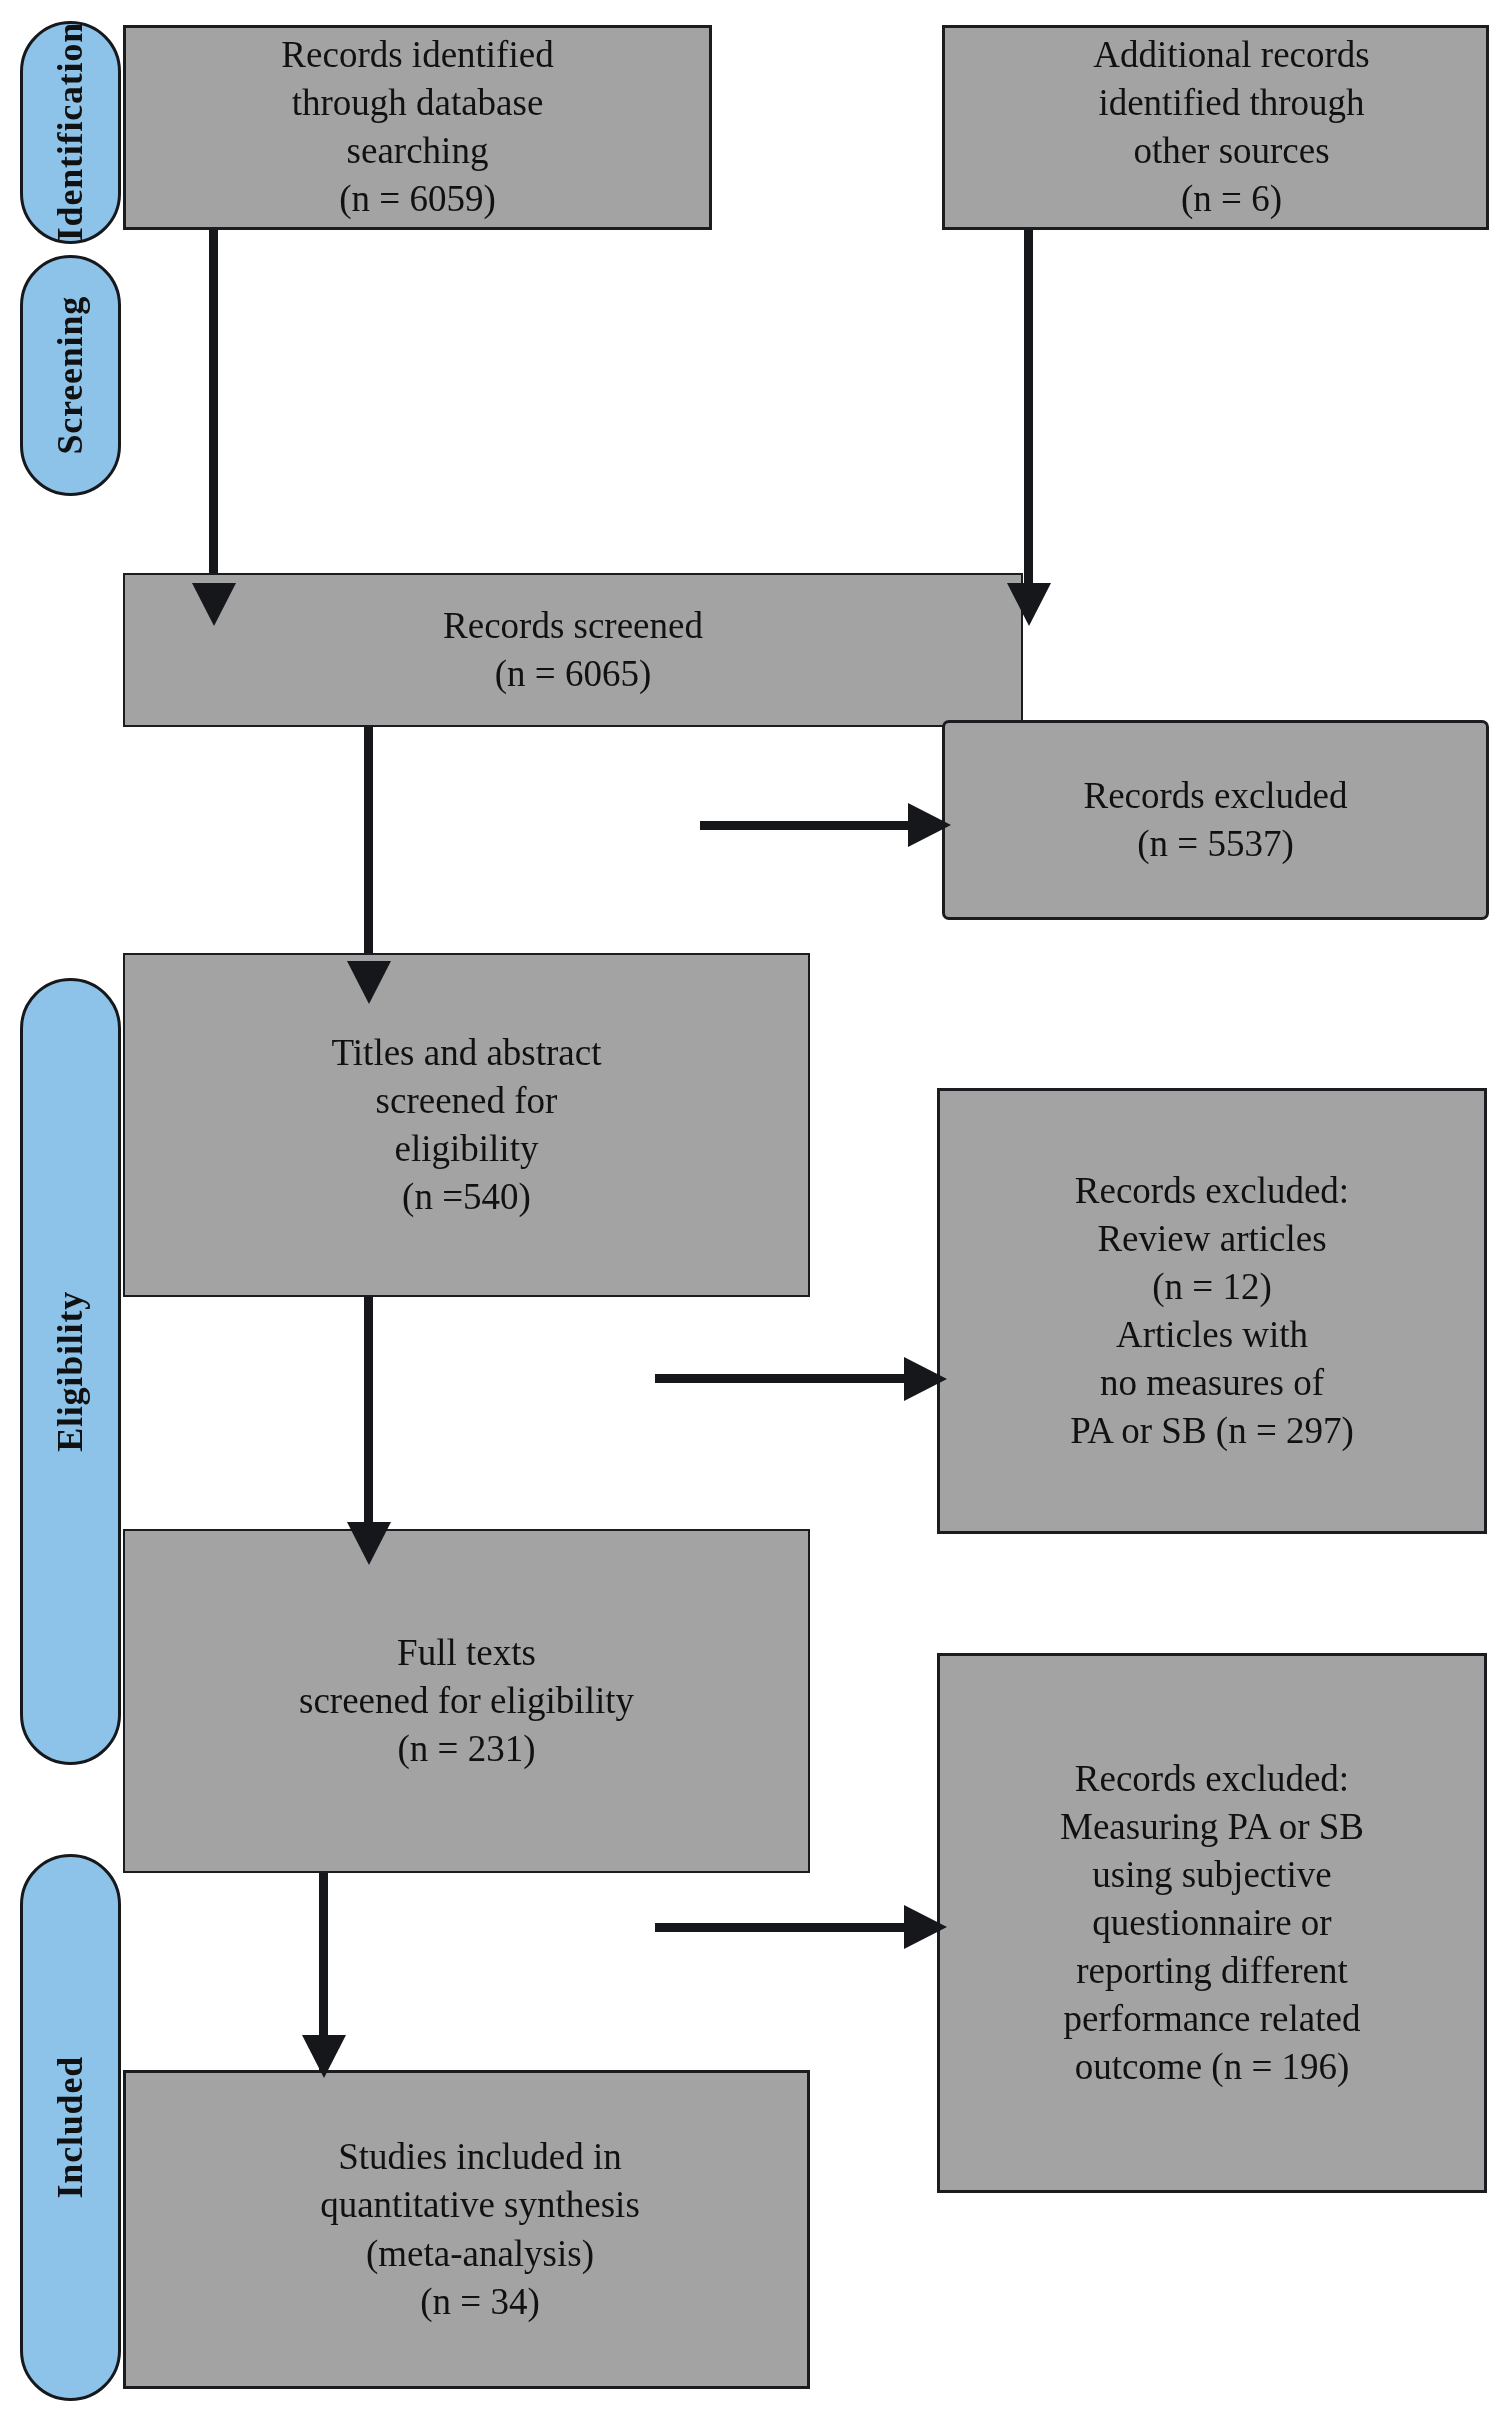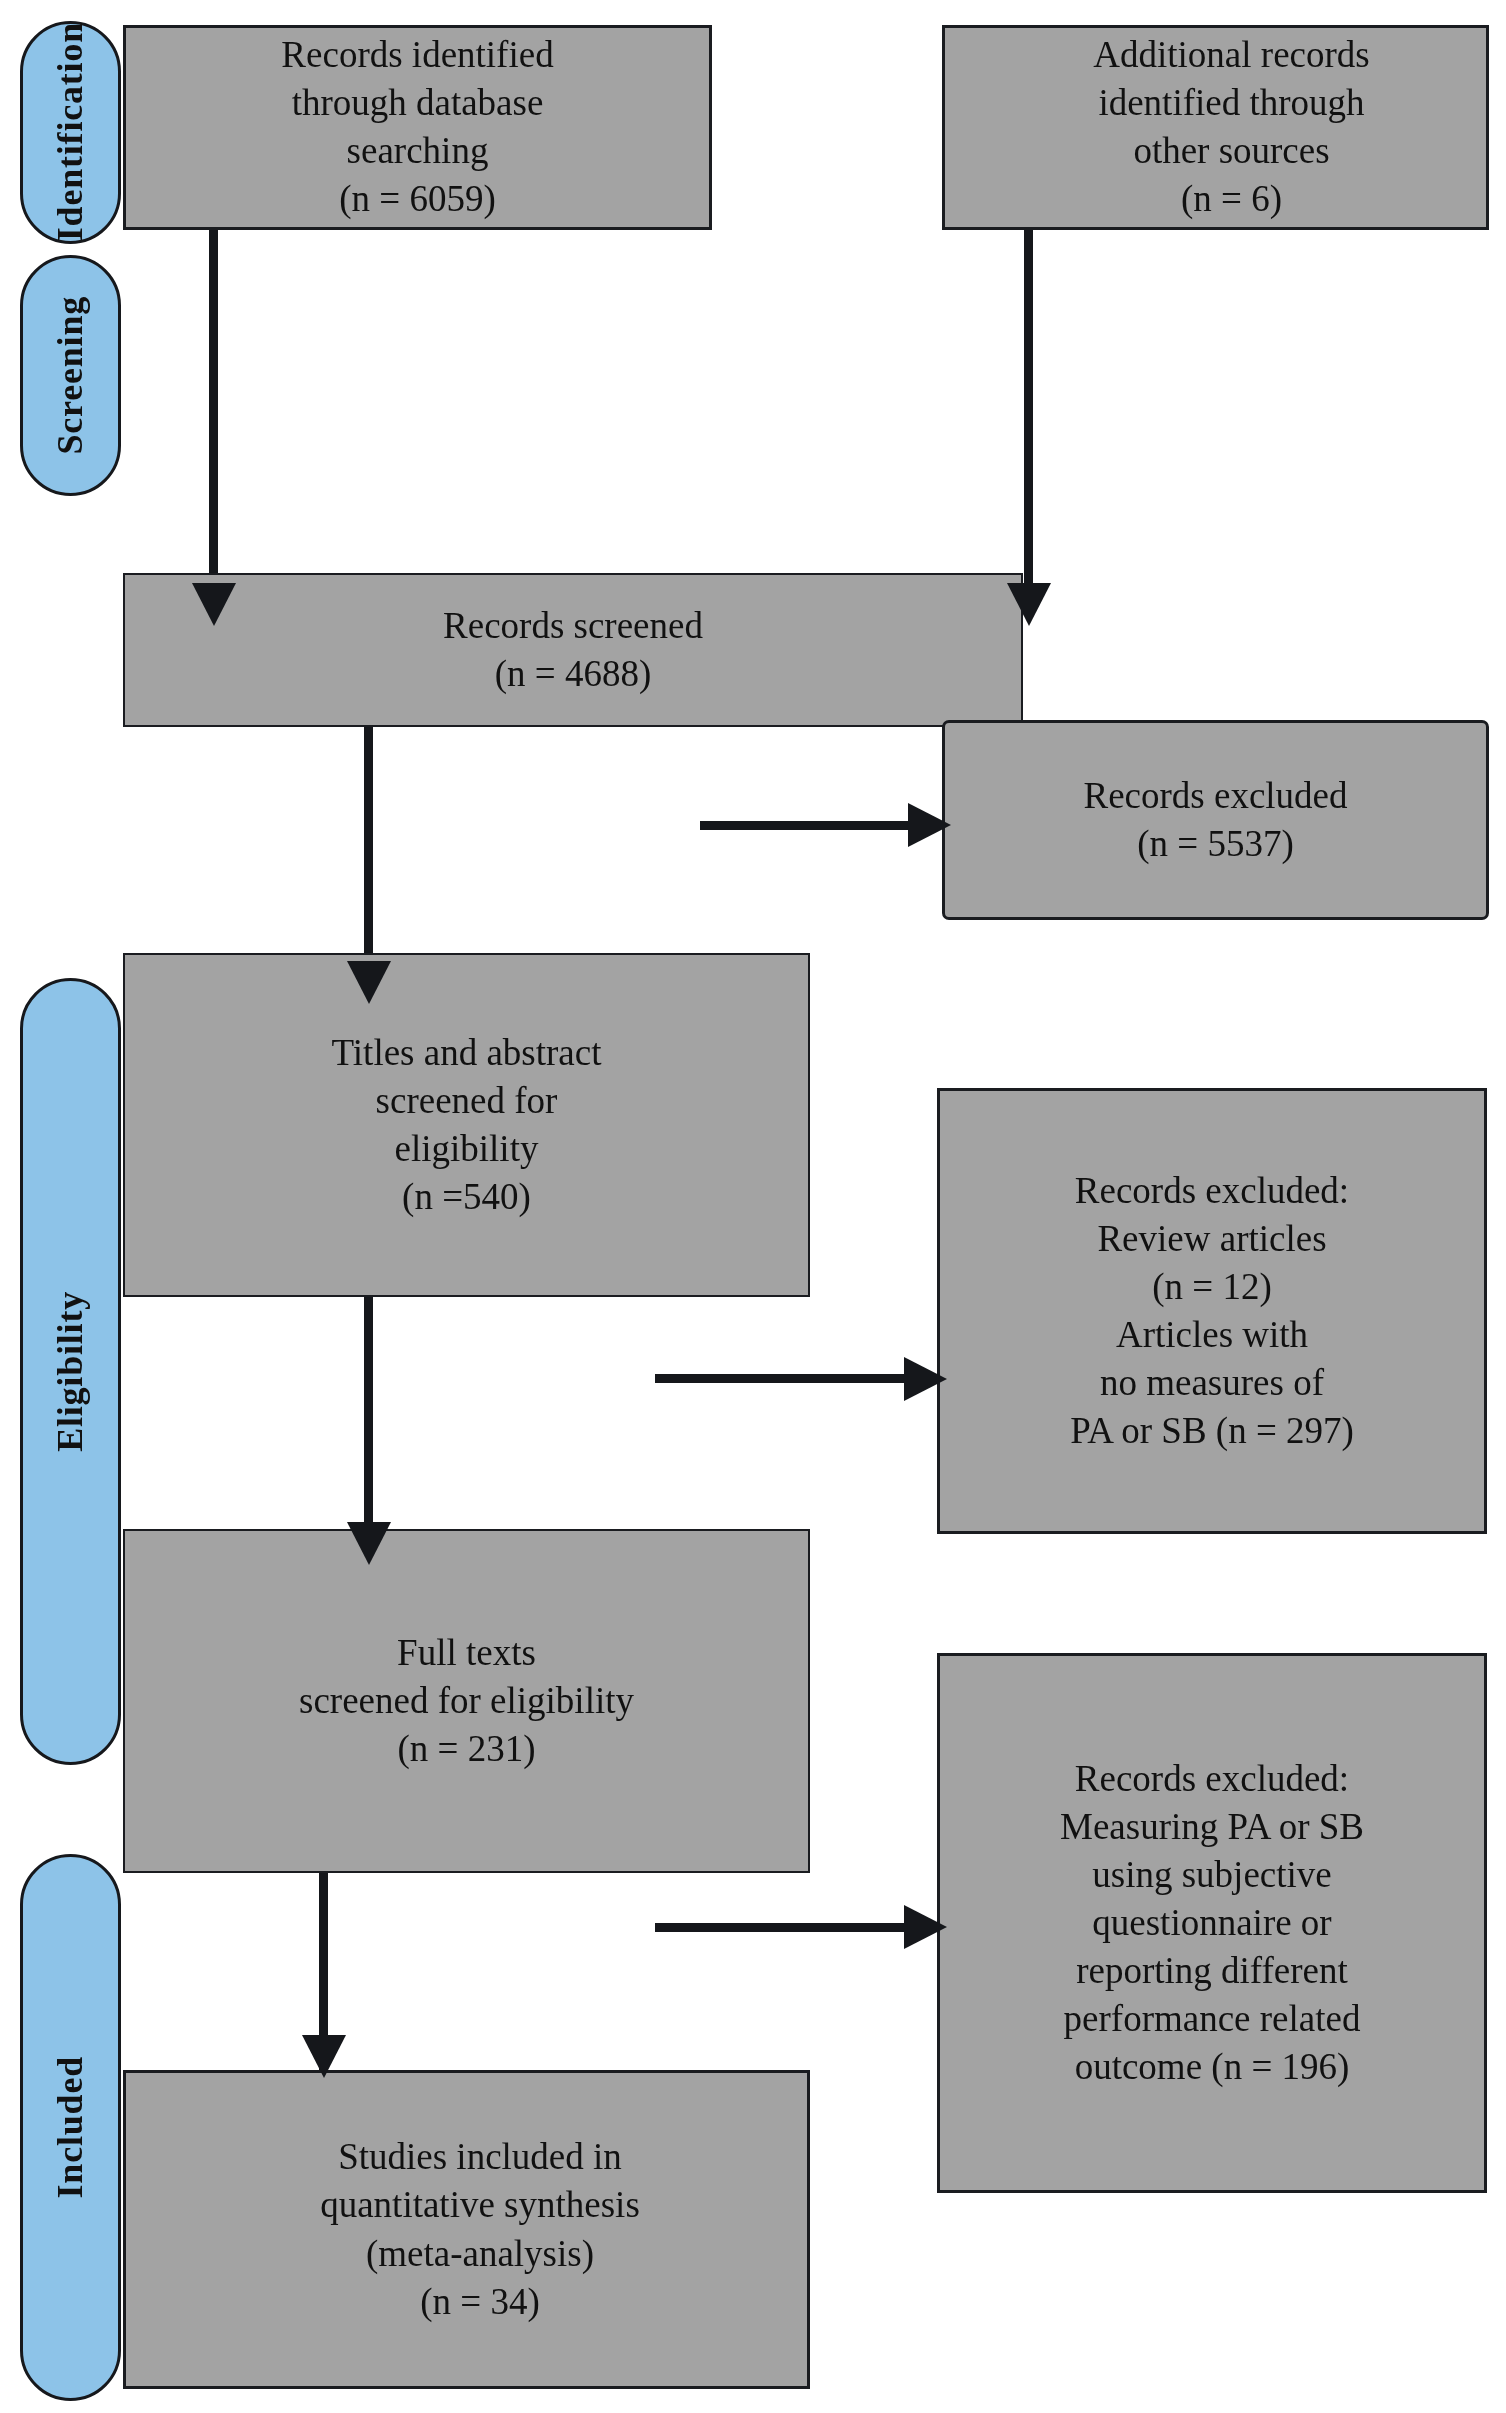--- a/index.html
+++ b/index.html
@@ -147,21 +147,21 @@
 
   <div class="box" style="left:942px;top:24.5px;width:547px;height:205px;padding-left:32px;">
     <div class="box-text">Additional records
 identified through
 other sources
 (n = 6)</div>
   </div>
 
   <div class="box thin" style="left:123px;top:573px;width:900px;height:154px;">
     <div class="box-text">Records screened
-(n = 4688)</div>
+(n = 6065)</div>
   </div>
 
   <div class="box" style="left:942px;top:720px;width:547px;height:200px;border-radius:7px;">
     <div class="box-text">Records excluded
 (n = 5537)</div>
   </div>
 
   <div class="box thin" style="left:123px;top:953px;width:687px;height:344px;">
     <div class="box-text">Titles and abstract
 screened for

